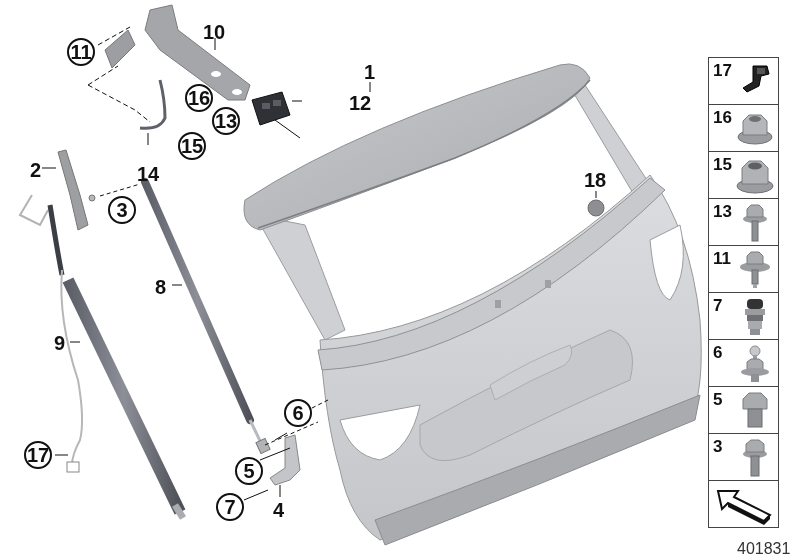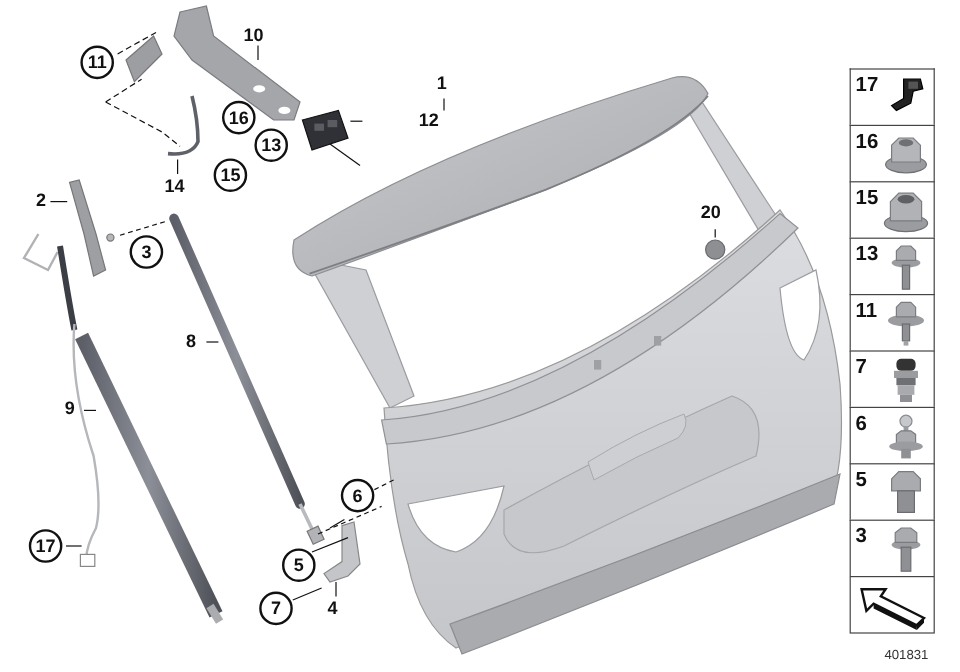--- a/index.html
+++ b/index.html
@@ -1,26 +1,26 @@
 <!DOCTYPE html>
 <html><head>
 <meta charset="utf-8">
 <style>
   html, body { margin:0; padding:0; background:#ffffff; }
   body { width:800px; height:560px; position:relative; overflow:hidden; font-family:"Liberation Sans", sans-serif; }
   #stage { position:absolute; left:0; top:0; width:800px; height:560px; }
-  .callout { position:absolute; font-family:"Liberation Sans", sans-serif; font-weight:bold; font-size:15px; color:#111; line-height:1; }
+  .callout { position:absolute; font-family:"Liberation Sans", sans-serif; font-weight:bold; font-size:20px; color:#111; line-height:1; }
   .callout.circled { width:28px; height:28px; border:2px solid #111; border-radius:50%; background:#fff; display:flex; align-items:center; justify-content:center; box-sizing:border-box; }
   .legend { position:absolute; left:708px; top:57px; width:71px; }
   .legend-cell { position:relative; width:71px; height:47px; border:1px solid #444; border-bottom:none; box-sizing:border-box; background:#fff; }
   .legend-cell:last-child { border-bottom:1px solid #444; }
   .legend-num { position:absolute; left:4px; top:3px; font-weight:bold; font-size:17px; color:#111; }
   .legend-icon { position:absolute; right:3px; top:4px; width:40px; height:40px; }
   .legend-cell.arrow-cell { height:48px; }
-  .ref-id { position:absolute; left:737px; top:540px; font-size:11px; color:#333; }
+  .ref-id { position:absolute; left:737px; top:540px; font-size:16px; color:#333; }
 </style>
 </head>
 <body>
 
 <div id="stage">
   <svg width="800" height="560" viewBox="0 0 800 560" xmlns="http://www.w3.org/2000/svg">
     <defs>
       <linearGradient id="gPanel" x1="0" y1="0" x2="0" y2="1">
         <stop offset="0" stop-color="#d2d3d6"></stop>
         <stop offset="1" stop-color="#b5b7ba"></stop>
@@ -134,25 +134,25 @@
   <div class="callout" style="left:273px;top:500px;">4</div>
   <div class="callout circled" style="left:235px;top:457px;">5</div>
   <div class="callout circled" style="left:284px;top:399px;">6</div>
   <div class="callout circled" style="left:216px;top:493px;">7</div>
   <div class="callout" style="left:155px;top:277px;">8</div>
   <div class="callout" style="left:54px;top:333px;">9</div>
   <div class="callout" style="left:203px;top:22px;">10</div>
   <div class="callout circled" style="left:67px;top:38px;">11</div>
   <div class="callout" style="left:304px;top:93px;margin-left:45px;">12</div>
   <div class="callout circled" style="left:212px;top:107px;">13</div>
-  <div class="callout" style="left:137px;top:148px;">14</div>
+  <div class="callout" style="left:137px;top:164px;">14</div>
   <div class="callout circled" style="left:178px;top:132px;">15</div>
   <div class="callout circled" style="left:185px;top:84px;">16</div>
   <div class="callout circled" style="left:24px;top:441px;">17</div>
-  <div class="callout" style="left:584px;top:170px;">20</div>
+  <div class="callout" style="left:584px;top:170px;">18</div>
 
   
   <div class="legend">
     <div class="legend-cell">
       <span class="legend-num">17</span>
       <svg class="legend-icon" viewBox="0 0 40 40">
         <path d="M18,4 L32,4 L34,12 L26,14 L24,24 L12,30 L8,26 L18,20 Z" fill="#222" stroke="#000"></path>
         <rect x="22" y="6" width="8" height="6" fill="#555"></rect>
       </svg>
     </div>

